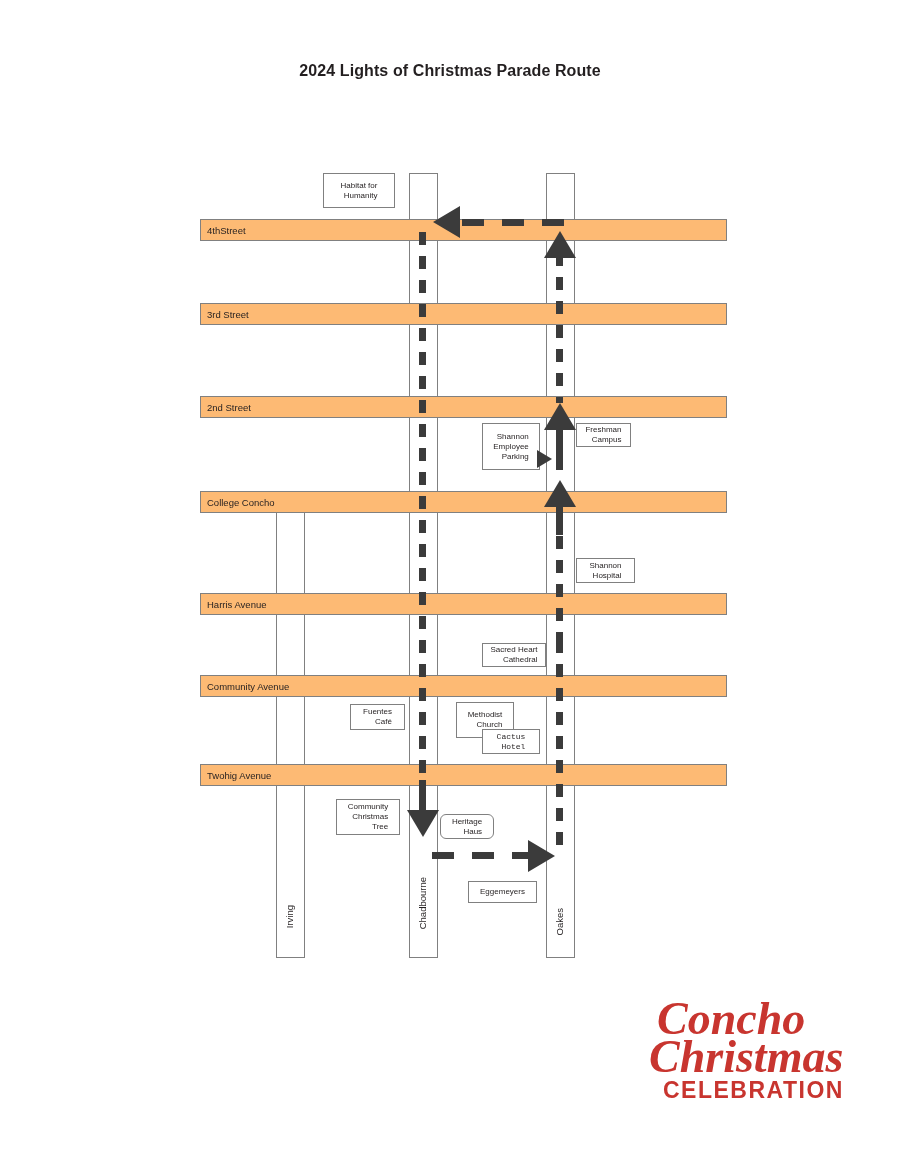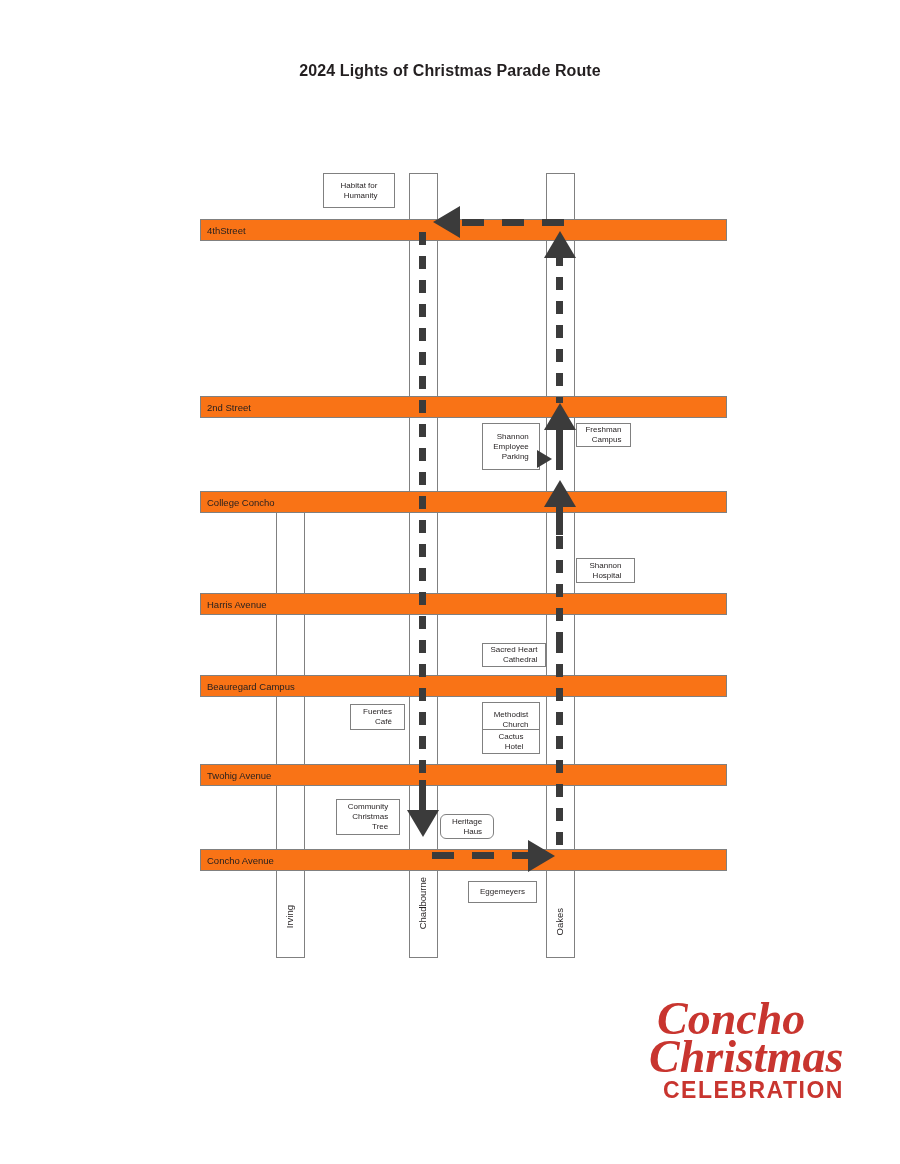--- a/index.html
+++ b/index.html
@@ -40,21 +40,21 @@
     height: 1164px;
   }
 
   
   .hstreet {
     position: absolute;
     left: 200px;
     width: 527px;
     height: 22px;
     border: 1px solid #808080;
-    background: #f97316;
+    background: #fdba74;
     box-sizing: border-box;
     z-index: 6;
     padding-left: 28px;
   }
   .hstreet .hlabel {
     position: absolute;
     left: 6px;
     top: 50%;
     transform: translateY(-50%);
     font-size: 9.5px;
@@ -186,37 +186,37 @@
 
 <div id="map">
 
   <div class="vstreet capped" style="left:276px; top:491px; height:467px;"></div>
   <div class="vstreet capped" style="left:409px; top:173px; height:785px;"></div>
   <div class="vstreet capped" style="left:546px; top:173px; height:785px;"></div>
 
   <div class="hstreet" style="top:219px;">
     <span class="hlabel">4thStreet</span>
   </div>
+  <div class="hstreet" style="top:303px;">
+    <span class="hlabel">3rd Street</span>
+  </div>
   <div class="hstreet" style="top:396px;">
     <span class="hlabel">2nd Street</span>
   </div>
   <div class="hstreet" style="top:491px;">
     <span class="hlabel">College Concho</span>
   </div>
   <div class="hstreet" style="top:593px;">
     <span class="hlabel">Harris Avenue</span>
   </div>
   <div class="hstreet" style="top:675px;">
-    <span class="hlabel">Beauregard Campus</span>
+    <span class="hlabel">Community Avenue</span>
   </div>
   <div class="hstreet" style="top:764px;">
     <span class="hlabel">Twohig Avenue</span>
-  </div>
-  <div class="hstreet" style="top:849px;">
-    <span class="hlabel">Concho Avenue</span>
   </div>
 
   <span class="vlabel" style="left:284px; top:905px;">Irving</span>
   <span class="vlabel" style="left:417px; top:877px;">Chadbourne</span>
   <span class="vlabel" style="left:554px; top:908px;">Oakes</span>
 
   <div class="dash-v" style="left:556px; top:640px; height:212px;"></div>
 
   <div class="shaft-v" style="left:556px; top:505px; height:30px;"></div>
   <div class="arrow up" style="left:544px; top:480px;"></div>
@@ -248,23 +248,23 @@
 Employee
 Parking</div>
   <div class="landmark" style="left:576px; top:423px; width:55px; height:24px;">Freshman
 Campus</div>
   <div class="landmark" style="left:576px; top:558px; width:59px; height:25px;">Shannon
 Hospital</div>
   <div class="landmark" style="left:482px; top:643px; width:64px; height:24px;">Sacred Heart
 Cathedral</div>
   <div class="landmark" style="left:350px; top:704px; width:55px; height:26px;">Fuentes
 Café</div>
-  <div class="landmark" style="left:482px; top:702px; width:58px; height:36px;">Methodist
+  <div class="landmark" style="left:456px; top:702px; width:58px; height:36px;">Methodist
 Church</div>
-  <div class="landmark" style="left:482px; top:729px; width:58px; height:25px;">Cactus
+  <div class="landmark" style="left:482px; top:729px; width:58px; height:25px;font-family:Liberation Mono, monospace;">Cactus
 Hotel</div>
   <div class="landmark" style="left:336px; top:799px; width:64px; height:36px;">Community
 Christmas
 Tree</div>
   <div class="landmark" style="left:440px; top:814px; width:54px; height:25px;border-radius:6px;">Heritage
 Haus</div>
   <div class="landmark" style="left:468px; top:881px; width:69px; height:22px;">Eggemeyers</div>
 
 </div>
 

